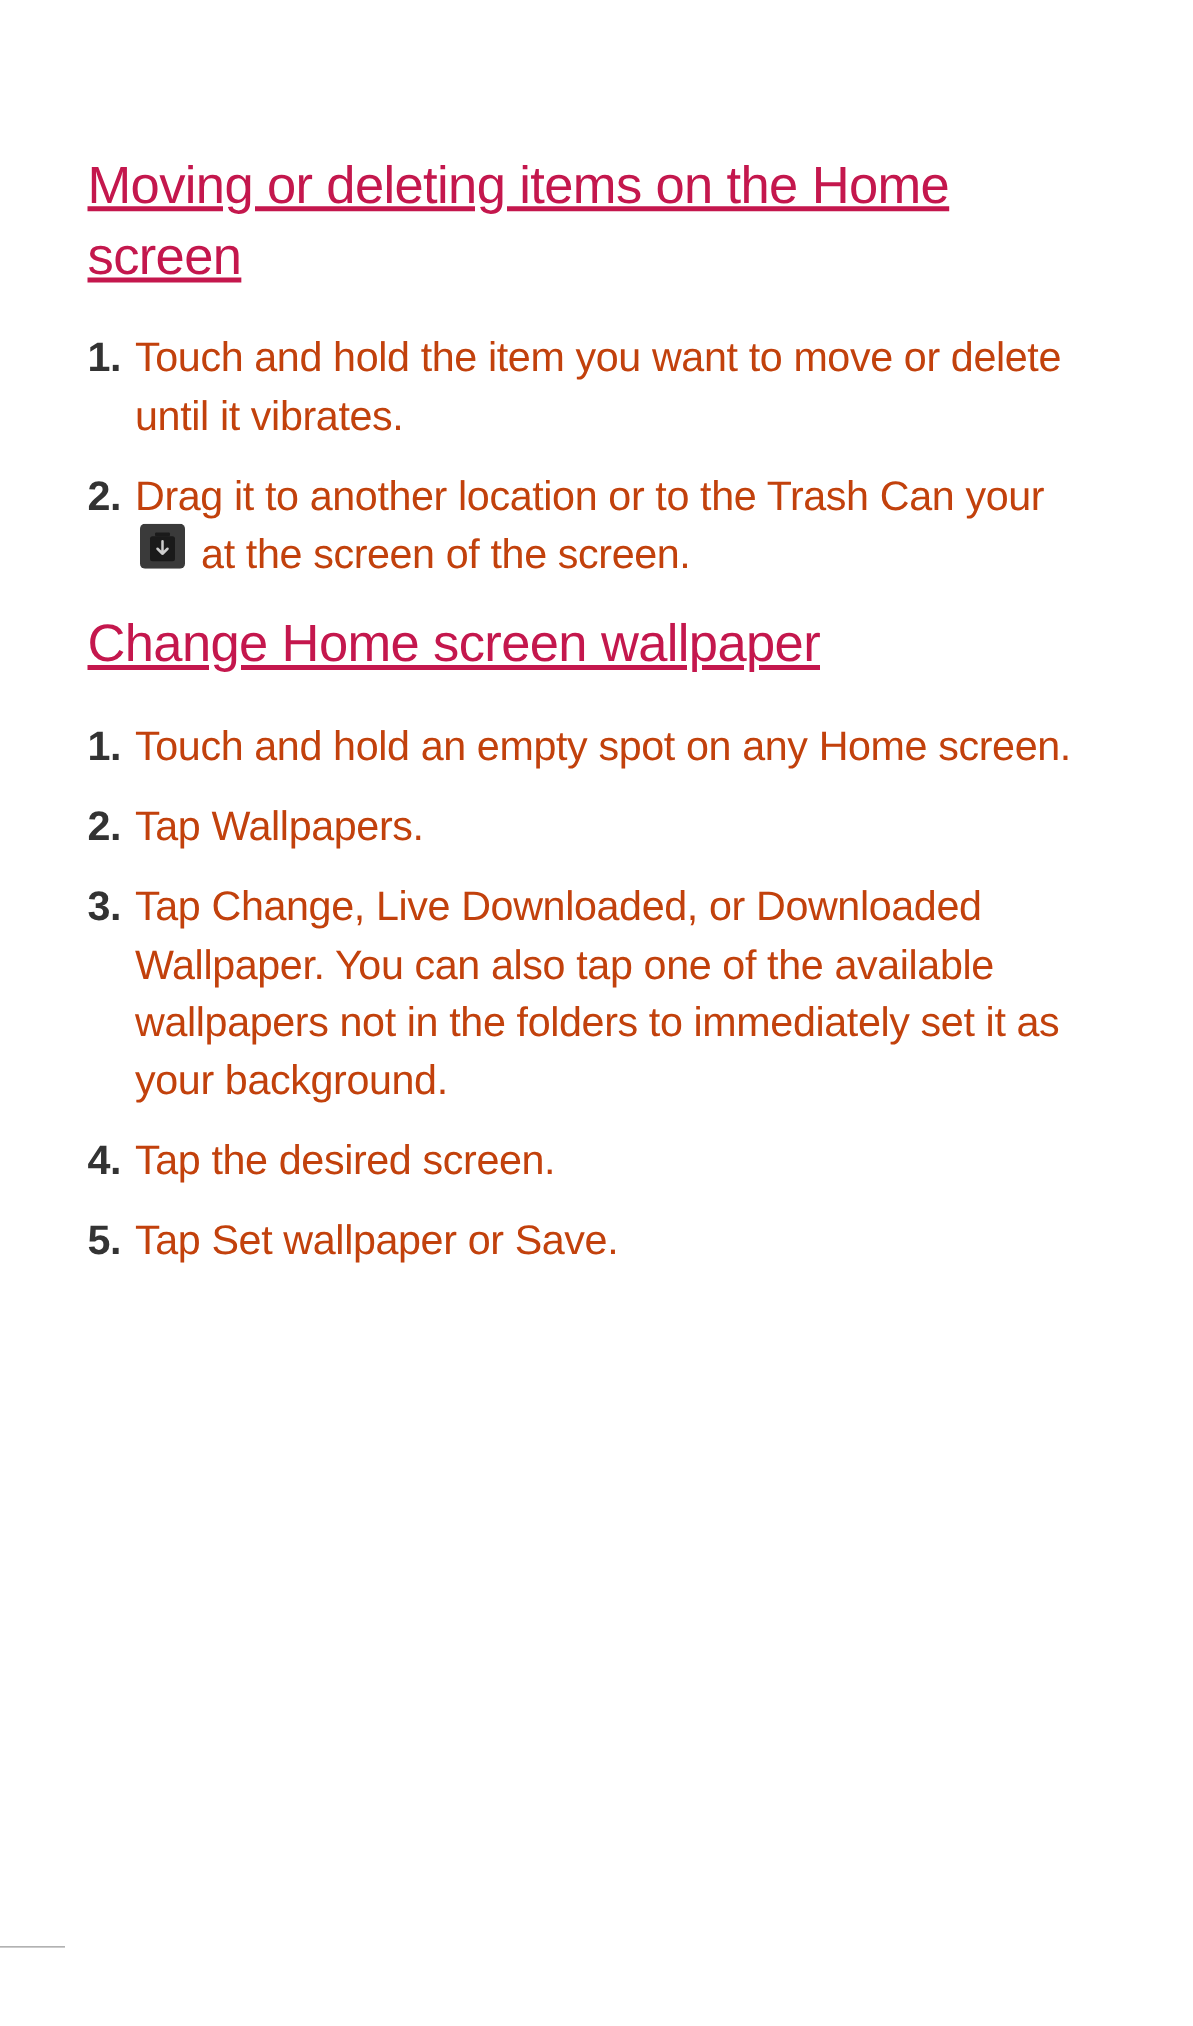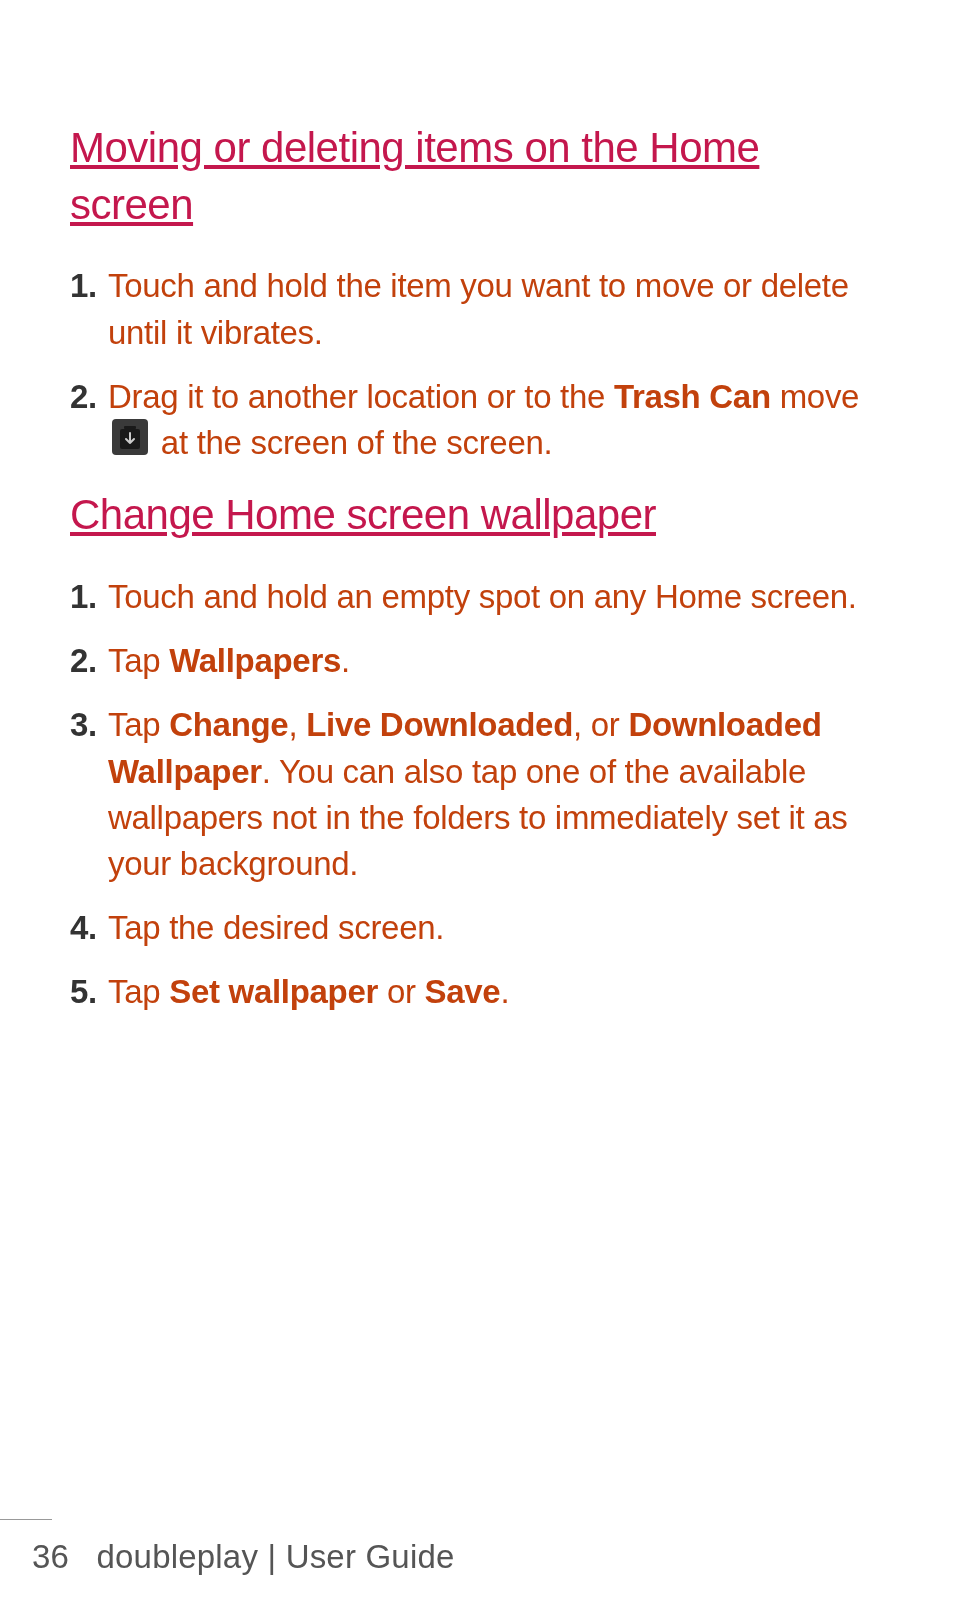--- a/index.html
+++ b/index.html
@@ -40,21 +40,21 @@
     .list-num {
       font-weight: 700;
       min-width: 38px;
       flex-shrink: 0;
     }
     .list-text {
       flex: 1;
       color: #c2410c;
     }
     .bold {
-      font-weight: 700;
+      font-weight: 400;
     }
     .trash-icon {
       display: inline-block;
       vertical-align: middle;
       margin: 0 4px;
       position: relative;
       top: -2px;
     }
     .footer {
       position: absolute;
@@ -89,21 +89,21 @@
   <h2 class="heading">Moving or deleting items on the Home screen</h2>
 
   <div class="list-item">
     <span class="list-num">1.</span>
     <span class="list-text">Touch and hold the item you want to move or delete until it vibrates.</span>
   </div>
 
   <div class="list-item">
     <span class="list-num">2.</span>
     <span class="list-text">
-      <span>Drag it to another location or to the </span><span class="bold">Trash Can</span><span> move </span><span class="trash-icon"><svg width="36" height="36" viewBox="0 0 36 36">
+      <span>Drag it to another location or to the </span><span class="bold">Trash Can</span><span> your </span><span class="trash-icon"><svg width="36" height="36" viewBox="0 0 36 36">
             <rect x="0" y="0" width="36" height="36" rx="4" fill="#3a3a3a"></rect>
             <rect x="8" y="10" width="20" height="20" rx="2" fill="#1a1a1a"></rect>
             <path d="M 18 14 L 18 24 M 14 20 L 18 24 L 22 20" stroke="#ccc" stroke-width="2" fill="none" stroke-linecap="round" stroke-linejoin="round"></path>
             <rect x="12" y="7" width="12" height="3" rx="1" fill="#1a1a1a"></rect>
           </svg></span><span> at the screen of the screen.</span>
     </span>
   </div>
 
   <h2 class="heading heading-2">Change Home screen wallpaper</h2>
 
@@ -135,17 +135,13 @@
     <span class="list-num">5.</span>
     <span class="list-text">
       <span>Tap </span><span class="bold">Set wallpaper</span><span> or </span><span class="bold">Save</span><span>.</span>
     </span>
   </div>
 
 </div>
 
 <div class="footer">
   <div class="footer-line"></div>
-  <div class="footer-text">
-    <span class="page-num">36</span>
-    <span class="footer-label">doubleplay  |  User Guide</span>
-  </div>
 </div>
 
 </body></html>

